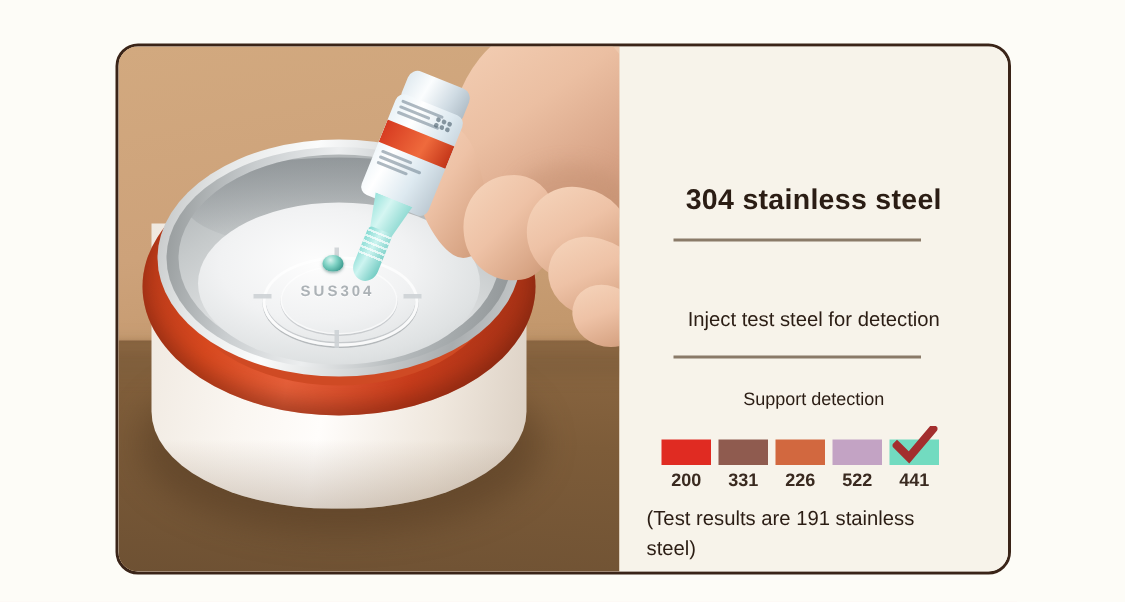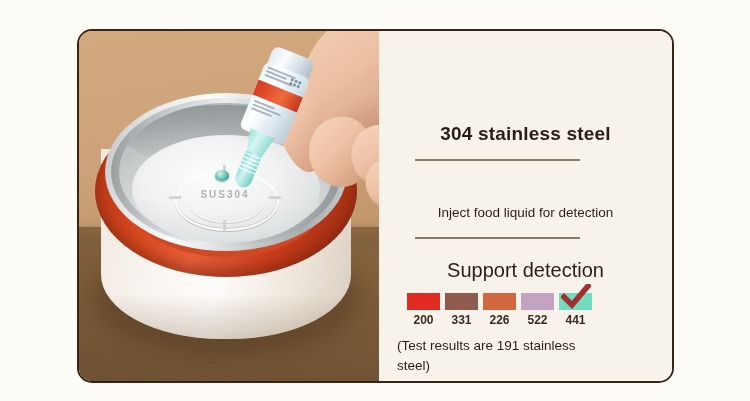--- a/index.html
+++ b/index.html
@@ -32,21 +32,21 @@
     border-radius: 15px;
     overflow: hidden;
     display: flex;
     background: #f7f3ea;
     box-sizing: border-box;
   }
 
   
   .photo {
     position: relative;
-    width: 300px;
+    width: 334px;
     height: 100%;
     overflow: hidden;
     background: #c9a078;
     flex: none;
   }
   .bg-top {
     position: absolute;
     left: 0; top: 0; right: 0;
     height: 58%;
     background: linear-gradient(170deg, #d2a97f 0%, #cda27a 55%, #c09569 100%);
@@ -396,21 +396,21 @@
     color: #2b1d14;
   }
   .sub1 { top: 148px; }
   .sub2 { top: 174px; }
 
   .support {
     position: absolute;
     left: 0; right: 0;
     top: 228px;
     text-align: center;
-    font-size: 20px;
+    font-size: 12px;
     color: #2b1d14;
   }
 
   .swatch-row {
     position: absolute;
     left: 28px;
     top: 262px;
     display: flex;
     gap: 5px;
   }
@@ -520,21 +520,21 @@
         <div class="bottle-tip"></div>
         <div class="tip-ridges"></div>
       </div>
     </div>
 
     <div class="panel">
       <div class="heading">304 stainless steel</div>
 
       <div class="divider one"></div>
 
-      <div class="sub2">Inject food liquid for detection</div>
+      <div class="sub2">Inject test steel for detection</div>
 
       <div class="divider two"></div>
 
       <div class="support">Support detection</div>
 
       <div class="swatch-row" id="swatch-row">
           <div class="swatch-col">
             <div class="swatch" style="background: rgb(224, 43, 34);"></div>
             <div class="swatch-label">200</div>
           </div>

